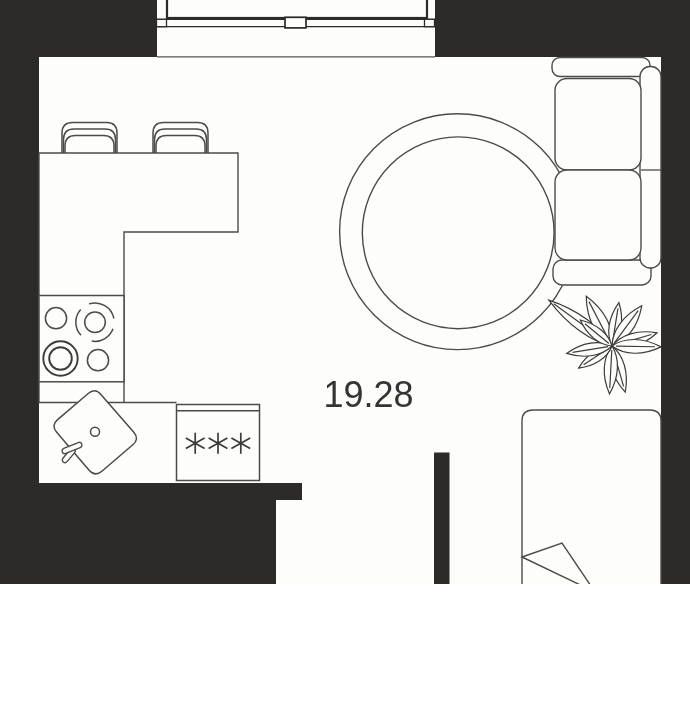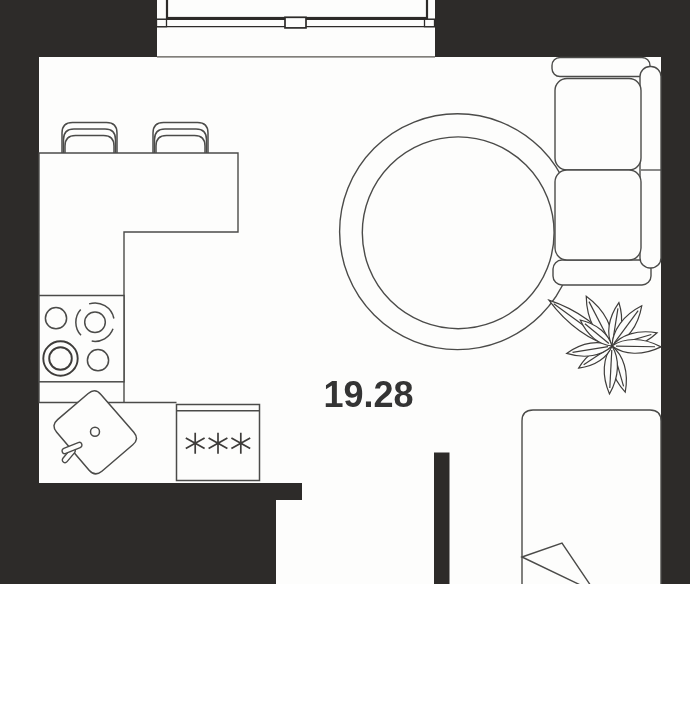--- a/index.html
+++ b/index.html
@@ -1,16 +1,16 @@
 <!DOCTYPE html>
 <html><head>
 <meta charset="utf-8">
 <style>
   html,body{margin:0;padding:0;background:#ffffff;}
-  #plan{position:relative;width:690px;height:584px;overflow:hidden;background:#5eead4;font-family:"Liberation Sans",sans-serif;font-weight:bold;}
+  #plan{position:relative;width:690px;height:584px;overflow:hidden;background:#5eead4;font-family:"Liberation Sans",sans-serif;}
   svg{position:absolute;top:0;left:0;display:block;}
 </style>
 </head>
 <body>
 
 <div id="plan">
 <svg width="690" height="710" viewBox="0 0 690 710" fill="none">
 
   <rect x="0" y="0" width="690" height="710" fill="#fdfdfc"></rect>
 

